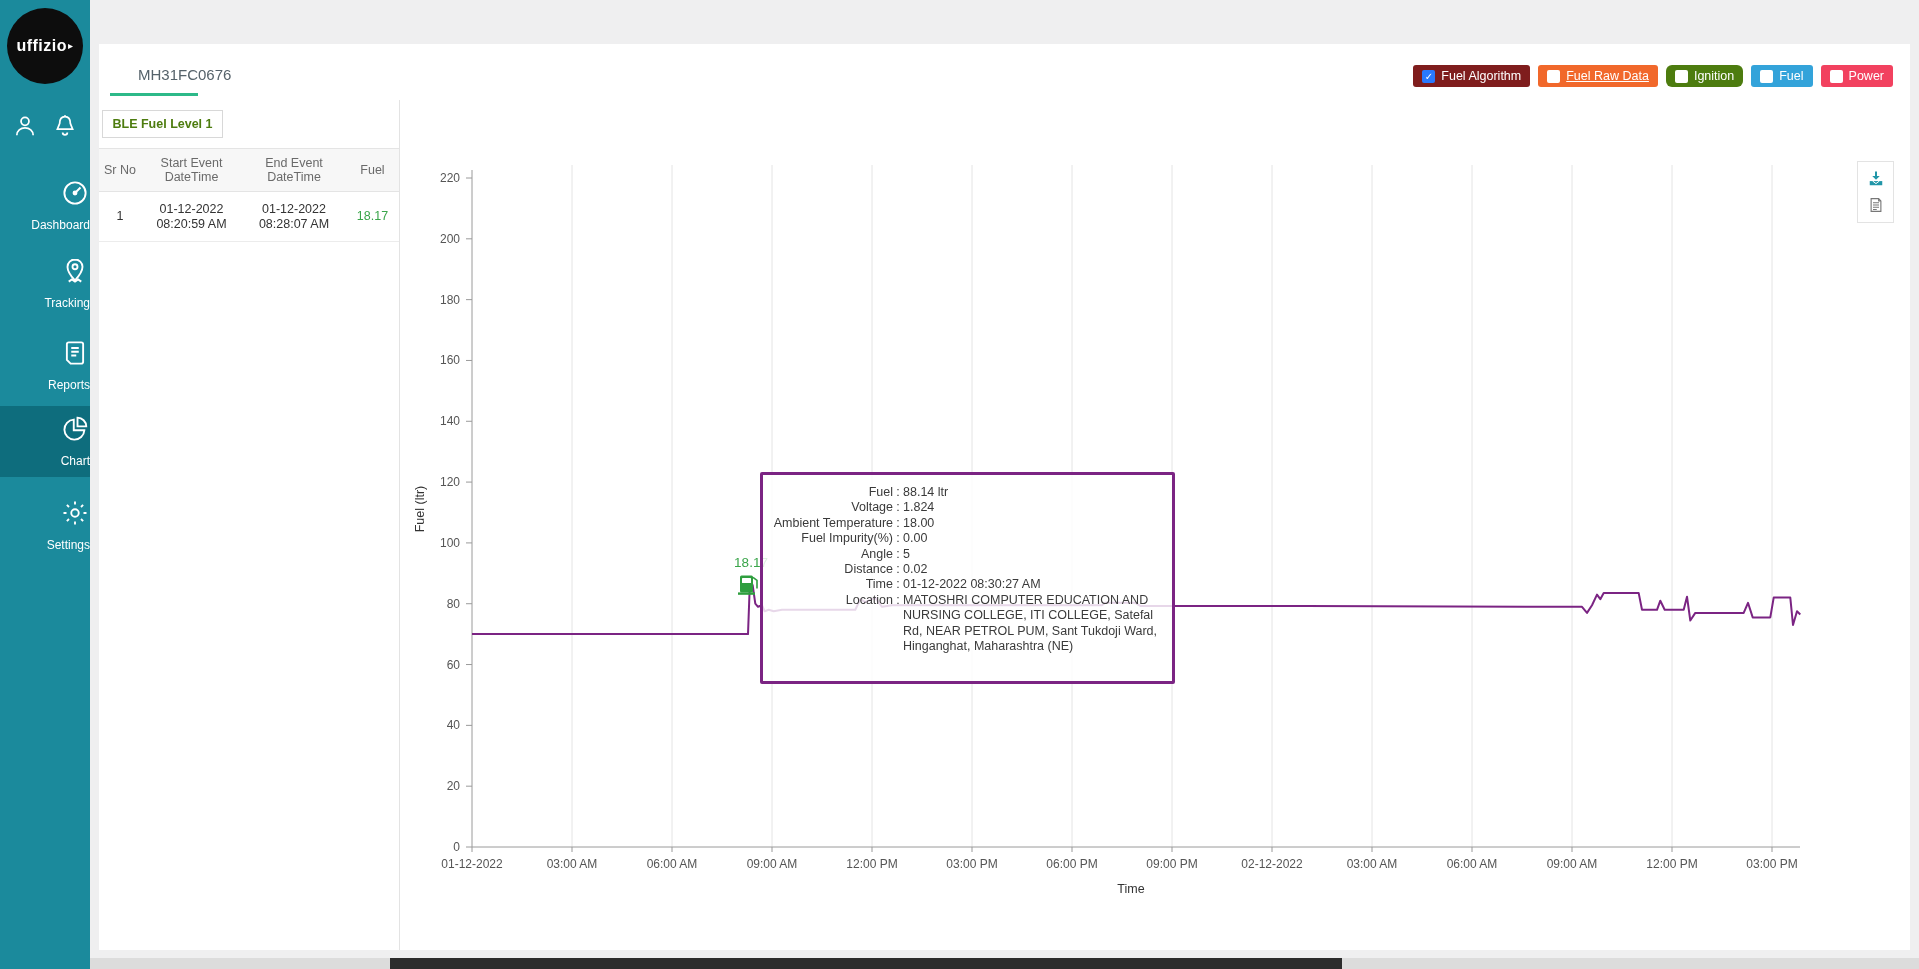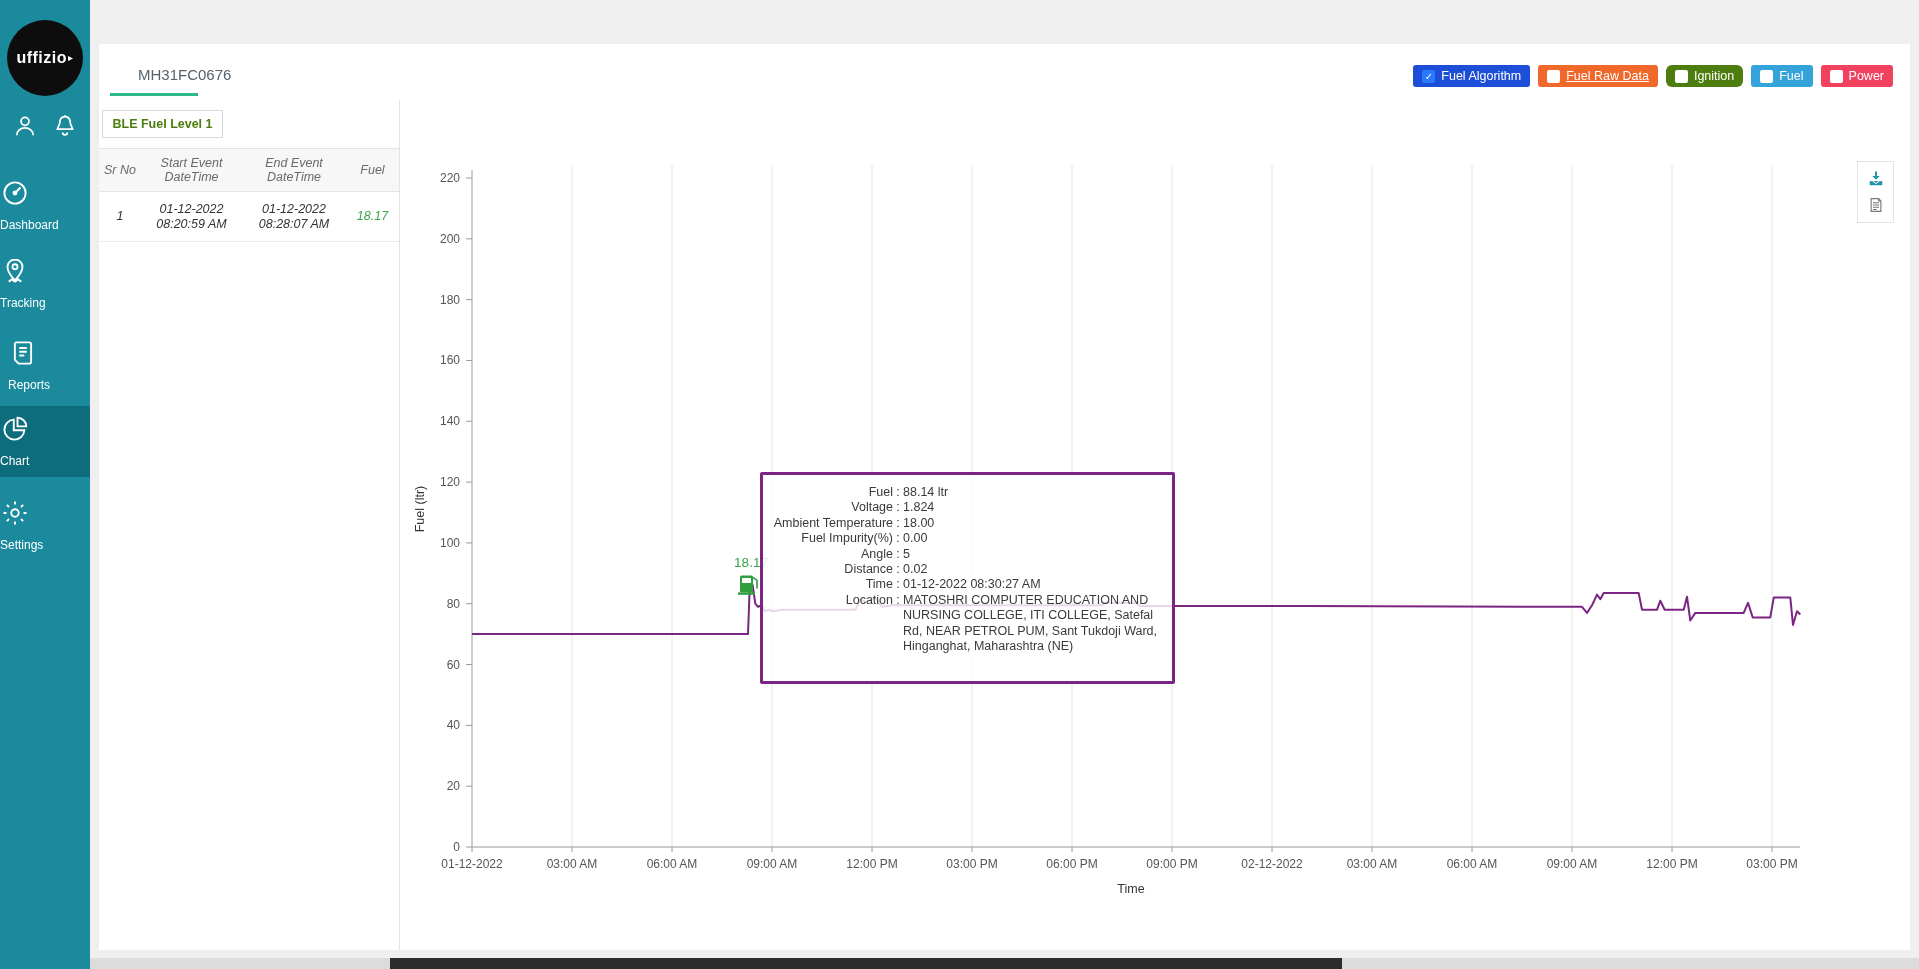--- a/index.html
+++ b/index.html
@@ -2,28 +2,28 @@
 <html><head>
 <meta charset="utf-8">
 <style>
   html,body{margin:0;padding:0;background:#efeff0;}
   *{box-sizing:border-box;}
   #app{position:relative;width:1919px;height:969px;background:#efeff0;overflow:hidden;
        font-family:"Liberation Sans","DejaVu Sans",sans-serif;color:#333;}
 
   
   .sidebar{position:absolute;left:0;top:0;width:90px;height:969px;background:#1b8a9c;}
-  .logo{position:absolute;left:7px;top:20px;width:76px;height:76px;border-radius:50%;
+  .logo{position:absolute;left:7px;top:8px;width:76px;height:76px;border-radius:50%;
         background:#0d0d0d;display:flex;align-items:center;justify-content:center;}
   .logo span{color:#fff;font-size:16px;font-weight:bold;letter-spacing:.5px;}
   .logo span::after{content:"▸";font-size:10px;margin-left:1px;vertical-align:2px;}
   .side-top{position:absolute;left:0;top:112px;width:90px;display:flex;justify-content:space-evenly;}
   .side-top svg{display:block;}
   .nav-item{position:absolute;left:0;width:90px;display:flex;flex-direction:column;
-            align-items:flex-start;color:#fff;cursor:pointer;padding-top:8px;}
+            align-items:flex-end;color:#fff;cursor:pointer;padding-top:8px;}
   .nav-item .lbl{font-size:12px;margin-top:6px;}
   .nav-item.active{background:#0e6d7d;}
 
   
   .topbar{position:absolute;left:99px;top:10px;width:1811px;height:34px;background:#1b8a9c;
           display:flex;align-items:center;}
   .topbar .title{color:#fff;font-size:15px;font-weight:600;padding-left:14px;}
   .topbar .right{margin-left:auto;display:flex;align-items:center;gap:18px;padding-right:16px;}
   .help{color:#fff;font-size:17px;font-weight:bold;line-height:1;}
 
@@ -32,21 +32,21 @@
   .vtab{position:absolute;left:110px;top:66px;font-size:15px;color:#55626a;margin-left:28px;}
   .vtab-underline{position:absolute;left:110px;top:93px;width:88px;height:3px;background:#2db989;}
   .vdivider{position:absolute;left:399px;top:100px;width:1px;height:850px;background:#e3e3e3;}
 
   .subtab{position:absolute;left:102px;top:110px;width:121px;height:28px;border:1px solid #d8d8d8;
           background:#fff;font-size:12.5px;color:#4d7c0f;text-align:center;line-height:26px;font-weight:bold;}
 
   
   .fd-table{position:absolute;left:99px;top:148px;width:300px;font-size:12.5px;}
   .fd-head,.fd-row{display:grid;grid-template-columns:42px 101px 104px 53px;align-items:center;
-                   text-align:center;font-style:italic;}
+                   text-align:center;}
   .fd-head{height:44px;background:#f7f7f7;color:#6a6a6a;
            border-top:1px solid #e4e4e4;border-bottom:1px solid #e4e4e4;line-height:1.15;}
   .fd-row{height:50px;color:#333;border-bottom:1px solid #ececec;line-height:1.2;}
   .fd-row .fuel{color:#3aa54a;}
 
   
   .legend{position:absolute;right:26px;top:65px;display:flex;gap:8px;}
   .legend-badge{display:flex;align-items:center;gap:6px;padding:4px 9px;border-radius:3px;
                 color:#fff;font-size:12.5px;cursor:pointer;}
   .cb{width:13px;height:13px;background:#fff;border-radius:2px;display:flex;align-items:center;
@@ -175,21 +175,21 @@
     </div>
     <div class="fd-row">
       <span>1</span>
       <span>01-12-2022 08:20:59 AM</span>
       <span>01-12-2022 08:28:07 AM</span>
       <span class="fuel">18.17</span>
     </div>
   </div>
 
   <div class="legend">
-    <span class="legend-badge checked" style="background: #1d4ed8; margin-left: 31px;">
+    <span class="legend-badge checked" style="background: #7f1d1d; margin-left: 31px;">
       <span class="cb"></span>
       <span>Fuel Algorithm</span>
     </span>
     <span class="legend-badge" style="background: rgb(241, 104, 43); text-decoration: underline;">
       <span class="cb"></span>
       <span>Fuel Raw Data</span>
     </span>
     <span class="legend-badge" style="background: #4d7c0f; border-radius: 6px;">
       <span class="cb"></span>
       <span>Ignition</span>

